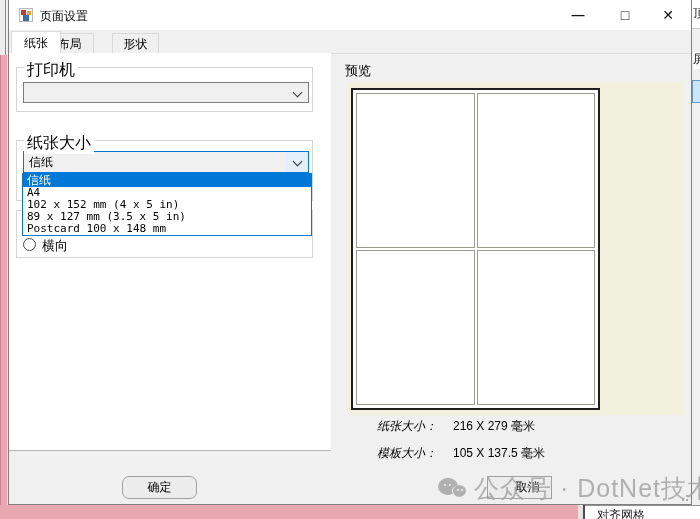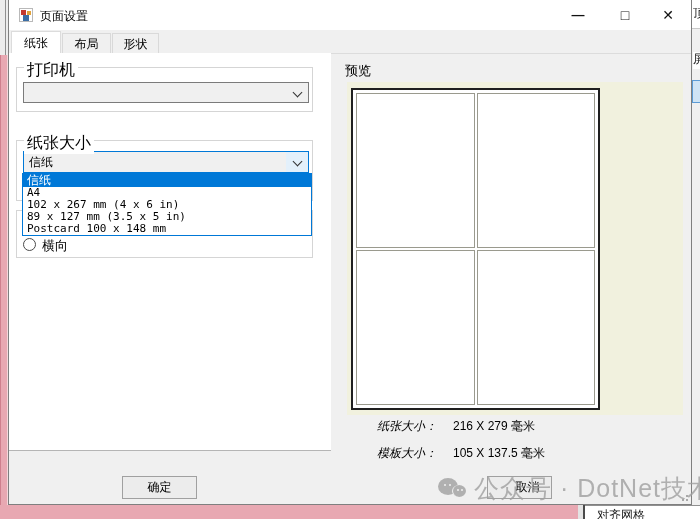--- a/index.html
+++ b/index.html
@@ -49,21 +49,21 @@
           font-size:13px;line-height:26px;color:#111;cursor:default;}
   .winbtn.min{left:553px;font-weight:bold;}
   .winbtn.max{left:600px;font-size:14px;}
   .winbtn.close{left:643px;font-size:14px;}
 
   .tabstrip{position:absolute;left:0;top:30px;width:682px;height:23px;background:#f0f0f0;}
   .tab{position:absolute;font-size:12px;text-align:center;background:#f0f0f0;
        border:1px solid #d9d9d9;border-bottom:none;}
   .tab.active{left:2px;top:1px;width:50px;height:22px;line-height:22px;background:#fff;
               border-color:#dcdcdc;z-index:3;}
-  .tab.t2{left:53px;top:3px;width:49px;height:20px;line-height:20px;}
+  .tab.t2{left:36px;top:3px;width:49px;height:20px;line-height:20px;}
   .tab.t3{left:103px;top:3px;width:47px;height:20px;line-height:20px;}
 
   .page{position:absolute;left:0;top:53px;width:682px;height:398px;background:#f0f0f0;
         border-top:1px solid #dcdcdc;}
   .white-panel{position:absolute;left:0;top:53px;width:322px;height:398px;background:#fff;
                border-bottom:1px solid #b5b5b5;}
 
   .groupbox{position:absolute;border:1px solid #d5d5d5;background:transparent;}
   .group-label{position:absolute;font-size:16px;background:#fff;padding:0 3px;z-index:2;}
   .g1{left:7px;top:67px;width:297px;height:45px;}
@@ -101,21 +101,21 @@
                 grid-template-rows:1fr 1fr;gap:2px;}
   .preview-cell{background:#fff;border:1px solid #9a9a8e;}
 
   .size-row{position:absolute;font-size:12px;white-space:nowrap;}
   .size-label{position:absolute;left:368px;font-style:italic;}
   .size-value{position:absolute;left:444px;}
   .row1{top:418px;} .row2{top:445px;}
 
   .btn{position:absolute;top:476px;height:23px;background:#ececec;border:1px solid #a0a0a0;
        font-size:12px;text-align:center;line-height:21px;font-family:"Liberation Sans",sans-serif;}
-  .btn-ok{left:113px;width:75px;}
+  .btn-ok{left:113px;width:75px;border-radius:7px;}
   .btn-cancel{left:478px;width:65px;padding-left:16px;}
 
   .watermark{position:absolute;left:429px;top:472px;z-index:10;display:flex;align-items:center;
              pointer-events:none;}
   .wechat-icon{position:relative;width:32px;height:26px;opacity:.65;}
   .wc-big{position:absolute;left:0;top:2px;width:20px;height:17px;background:#8f8f8f;
           border-radius:50% 50% 50% 50%;}
   .wc-small{position:absolute;left:14px;top:9px;width:14px;height:12px;background:#8f8f8f;
             border-radius:50%;border-left:1px solid #f0f0f0;}
   .wc-big i,.wc-small i{position:absolute;width:2px;height:2px;border-radius:50%;background:#f0f0f0;}
@@ -191,21 +191,21 @@
     <span class="group-label g2-label">纸张大小</span>
     <div class="groupbox g2"></div>
     <div class="combo combo2">
       <span>信纸</span>
       <i class="arrow-zone"></i>
       <i class="chev"></i>
     </div>
     <div class="droplist">
         <div class="list-item highlighted">信纸</div>
         <div class="list-item">A4</div>
-        <div class="list-item">102 x 267 mm (4 x 6 in)</div>
+        <div class="list-item">102 x 152 mm (4 x 5 in)</div>
         <div class="list-item">89 x 127 mm (3.5 x 5 in)</div>
         <div class="list-item">Postcard 100 x 148 mm</div>
       </div>
 
     <div class="groupbox g3"></div>
     <div class="radio-row">
       <span class="radio-circle"></span>
       <span class="radio-label">横向</span>
     </div>
 

